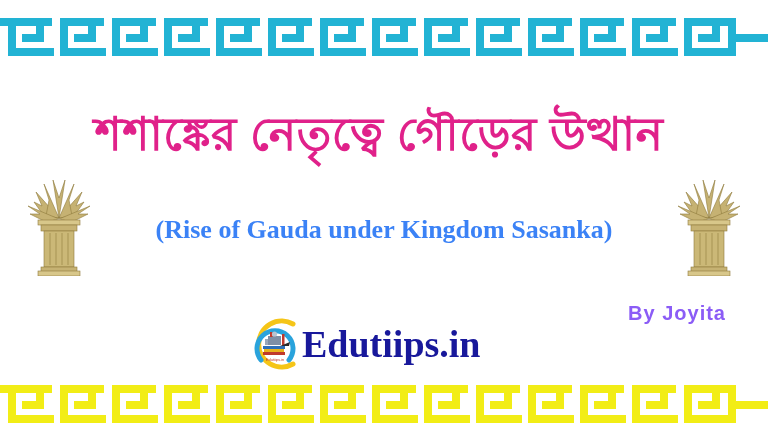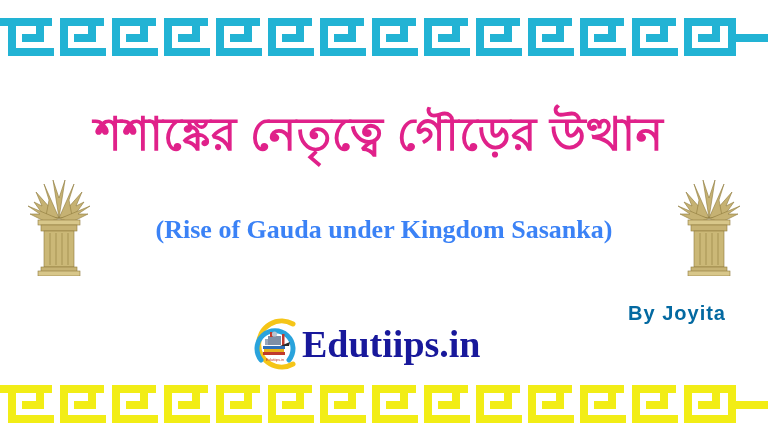--- a/index.html
+++ b/index.html
@@ -70,21 +70,21 @@
   }
   .pillar svg { display: block; width: 100%; height: 100%; }
   #pillar-left  { left: 22px; }
   #pillar-right { left: 672px; }
 
   
   #byline {
     position: absolute;
     right: 42px;
     top: 302px;
-    color: #0369a1;
+    color: #8b5cf6;
     font-family: "Liberation Sans", sans-serif;
     font-weight: 700;
     font-size: 20px;
     letter-spacing: 1px;
     white-space: nowrap;
   }
 
   
   #brand {
     position: absolute;

